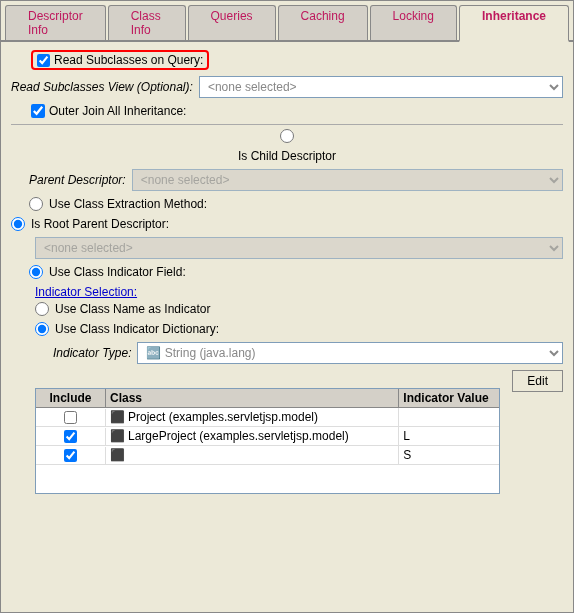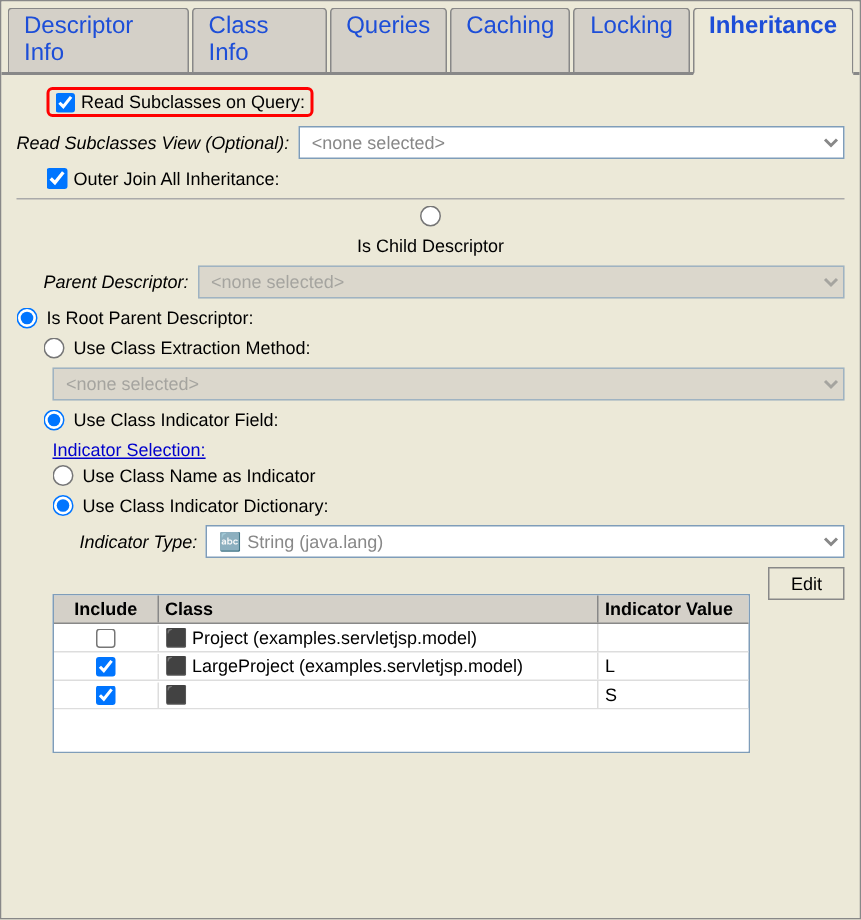--- a/index.html
+++ b/index.html
@@ -21,27 +21,27 @@
     }
     .tabs {
       display: flex;
       flex-direction: row;
       background: #ece9d8;
       padding: 4px 4px 0 4px;
       gap: 2px;
       border-bottom: 2px solid #888;
     }
     .tab {
-      padding: 3px 10px;
+      padding: 3px 22px;
       background: #d4d0c8;
       border: 1px solid #888;
       border-bottom: none;
       cursor: pointer;
-      font-size: 16px;
-      color: #1d4ed8;
+      font-size: 12px;
+      color: #be185d;
       border-radius: 3px 3px 0 0;
     }
     .tab.active {
       background: #ece9d8;
       font-weight: bold;
       border-bottom: 2px solid #ece9d8;
       margin-bottom: -2px;
       z-index: 1;
     }
     .content {
@@ -250,28 +250,28 @@
 
     <div class="field-row indent">
       <span class="field-label">Parent Descriptor:</span>
       <select class="select-full select-disabled" disabled="">
         <option>&lt;none selected&gt;</option>
       </select>
     </div>
 
     <div style="margin-bottom:6px;"></div>
 
+    <div class="radio-label indent">
+      <input type="radio" name="extraction-type" style="">
+      <span>Use Class Extraction Method:</span>
+    </div>
+
     <div class="radio-label">
       <input type="radio" name="descriptor-type" checked="" style="">
       <span>Is Root Parent Descriptor:</span>
-    </div>
-
-    <div class="radio-label indent">
-      <input type="radio" name="extraction-type" style="">
-      <span>Use Class Extraction Method:</span>
     </div>
 
     <div class="indent2" style="margin-bottom:6px;">
       <select class="select-wide select-disabled" disabled="">
         <option>&lt;none selected&gt;</option>
       </select>
     </div>
 
     <div class="radio-label indent">
       <input type="radio" name="extraction-type" checked="" style="">

